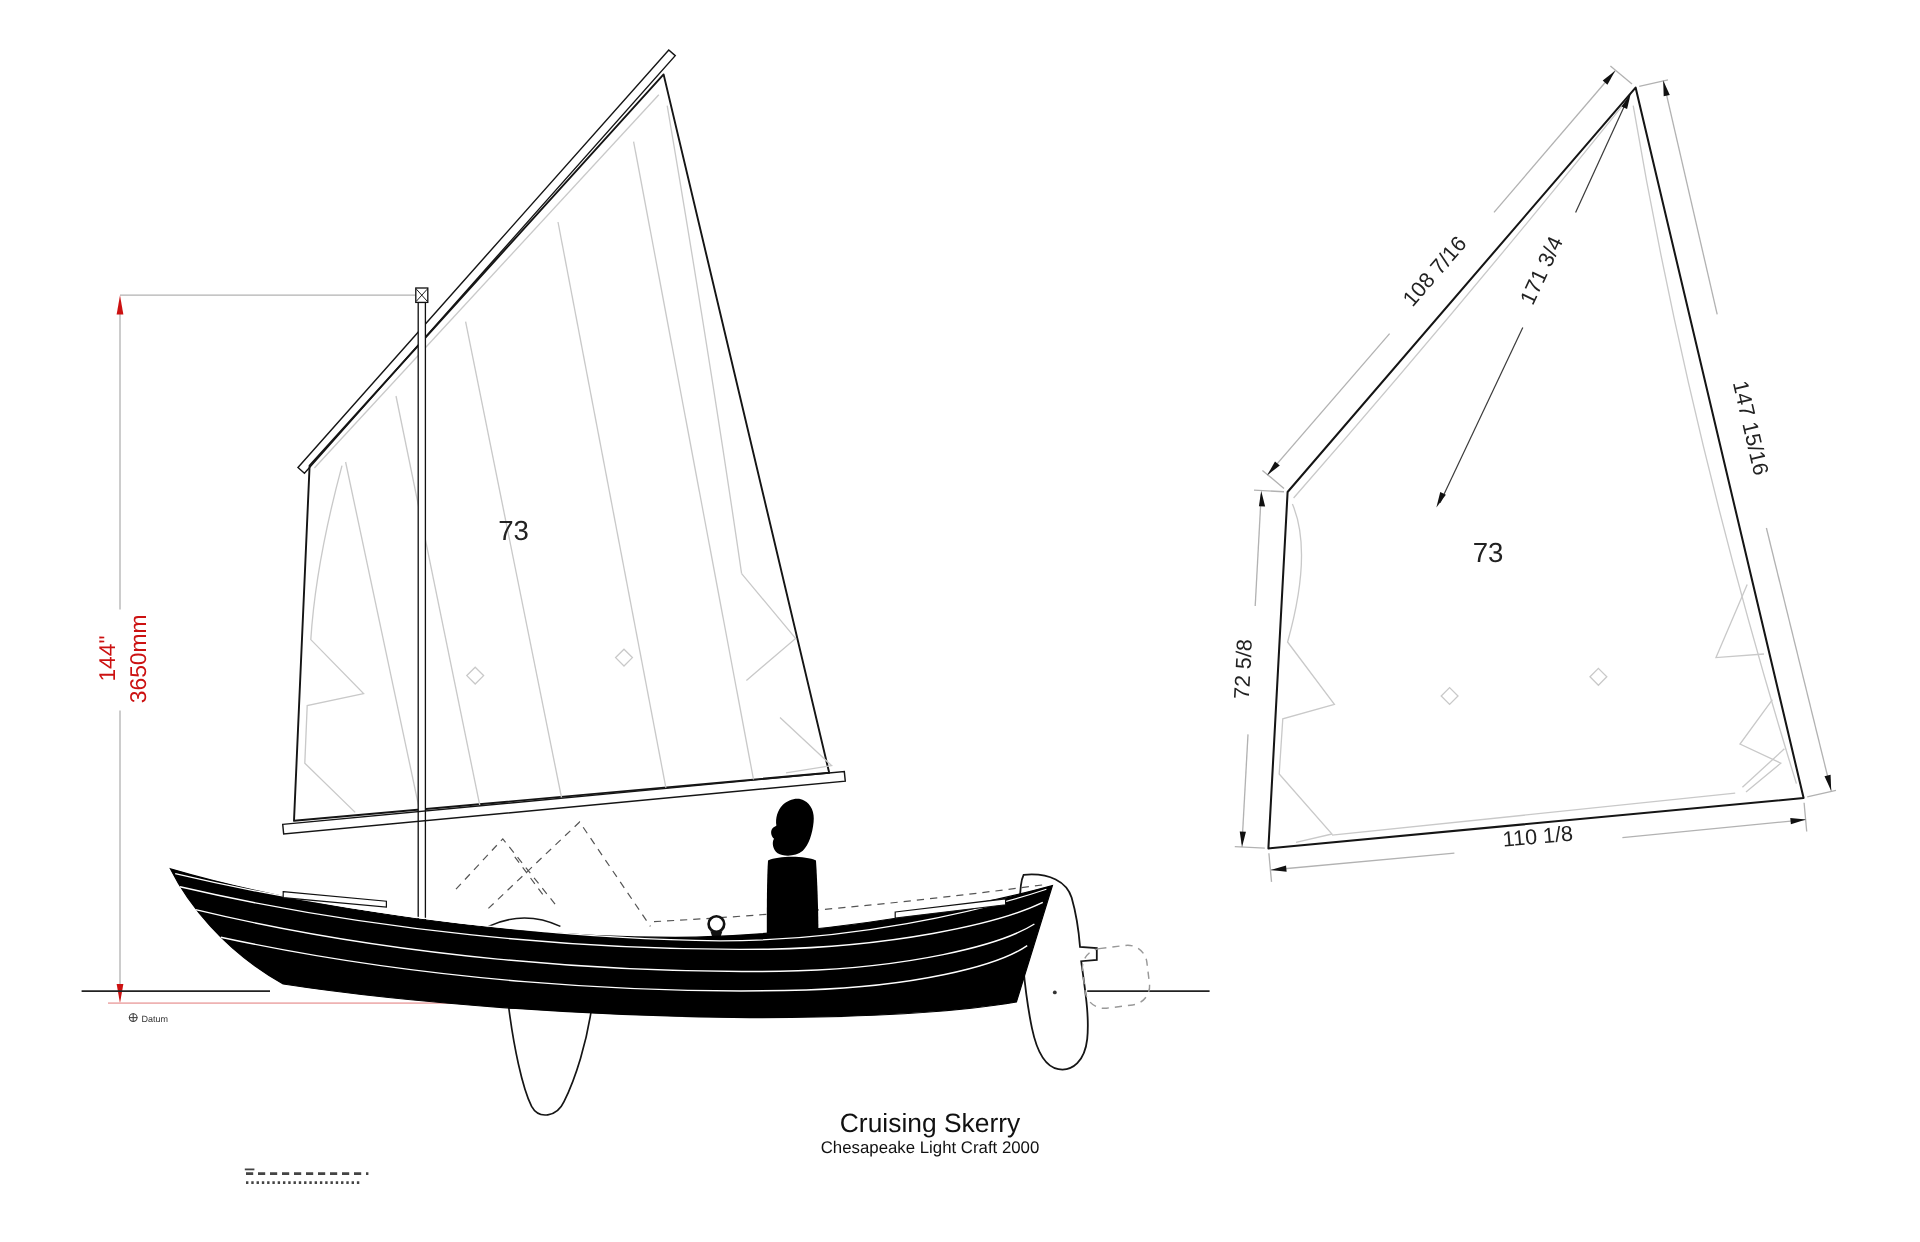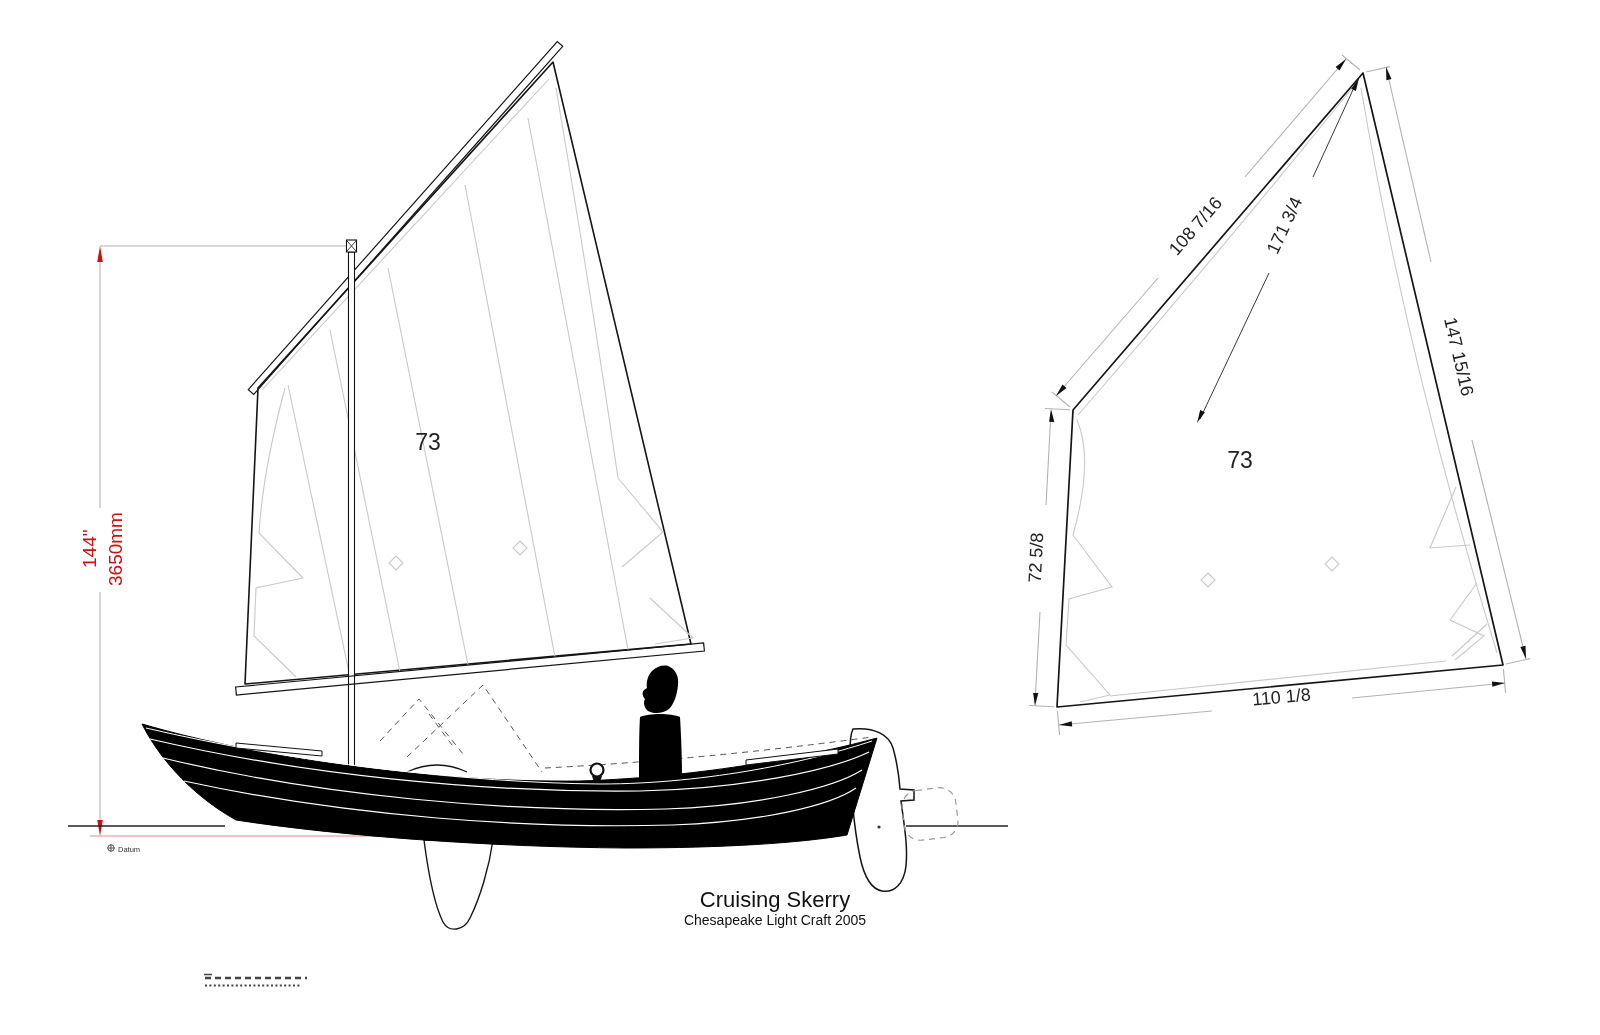--- a/index.html
+++ b/index.html
@@ -8,21 +8,21 @@
   #drawing-svg{position:absolute;left:0;top:0;}
   .dim-gray{stroke:#b2b2b2;stroke-width:1.1;fill:none;}
   .dim-dark{stroke:#3a3a3a;stroke-width:1;fill:none;}
   .constr{stroke:#c9c9c9;stroke-width:1.1;fill:none;}
   .ink{stroke:#151515;fill:none;}
   .dim-text{font-size:18px;fill:#222;}
   .sailnum{font-size:23px;fill:#222;}
   .red-text{font-size:19px;fill:#cc1111;}
   .arrow{fill:#111;stroke:none;}
   .red-arrow{fill:#cc1111;stroke:none;}
-  #titleblock{position:absolute;left:575px;top:888px;width:400px;text-align:center;color:#111;}
+  #titleblock{position:absolute;left:575px;top:924px;width:400px;text-align:center;color:#111;}
   #titleblock .t1{font-size:22px;line-height:24px;}
   #titleblock .t2{font-size:14px;line-height:17px;}
 </style>
 </head>
 <body>
 
 <div id="stage">
 
 <svg id="drawing-svg" width="1600" height="1035" viewBox="0 0 1600 1035">
 
@@ -185,16 +185,16 @@
       <line class="dim-gray" x1="1503.4" y1="669" x2="1505.6" y2="692.9"></line>
       <polygon class="arrow" points="1059,725 1072.2,726.4 1071.7,721.2"></polygon>
       <polygon class="arrow" points="1505,683 1492.4,686.8 1491.9,681.6"></polygon>
       <text class="dim-text" transform="translate(1282,703) rotate(-5)" text-anchor="middle">110 1/8</text>
     </g>
   </g>
 </svg>
 
   <div id="titleblock">
     <div class="t1">Cruising Skerry</div>
-    <div class="t2">Chesapeake Light Craft 2005</div>
+    <div class="t2">Chesapeake Light Craft 2000</div>
   </div>
 
 </div>
 
 </body></html>

